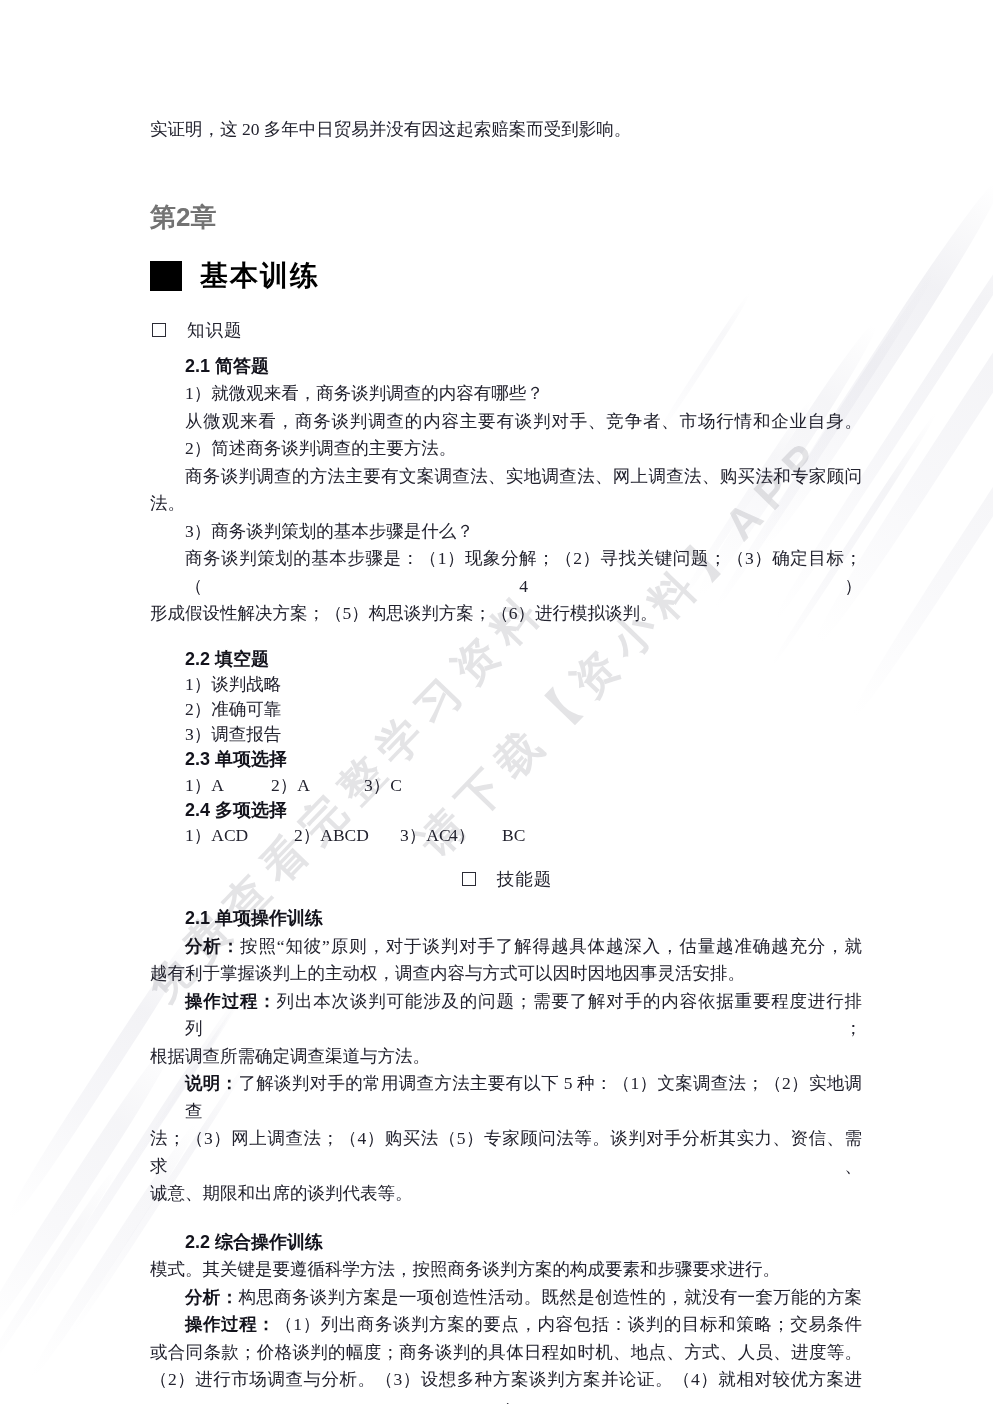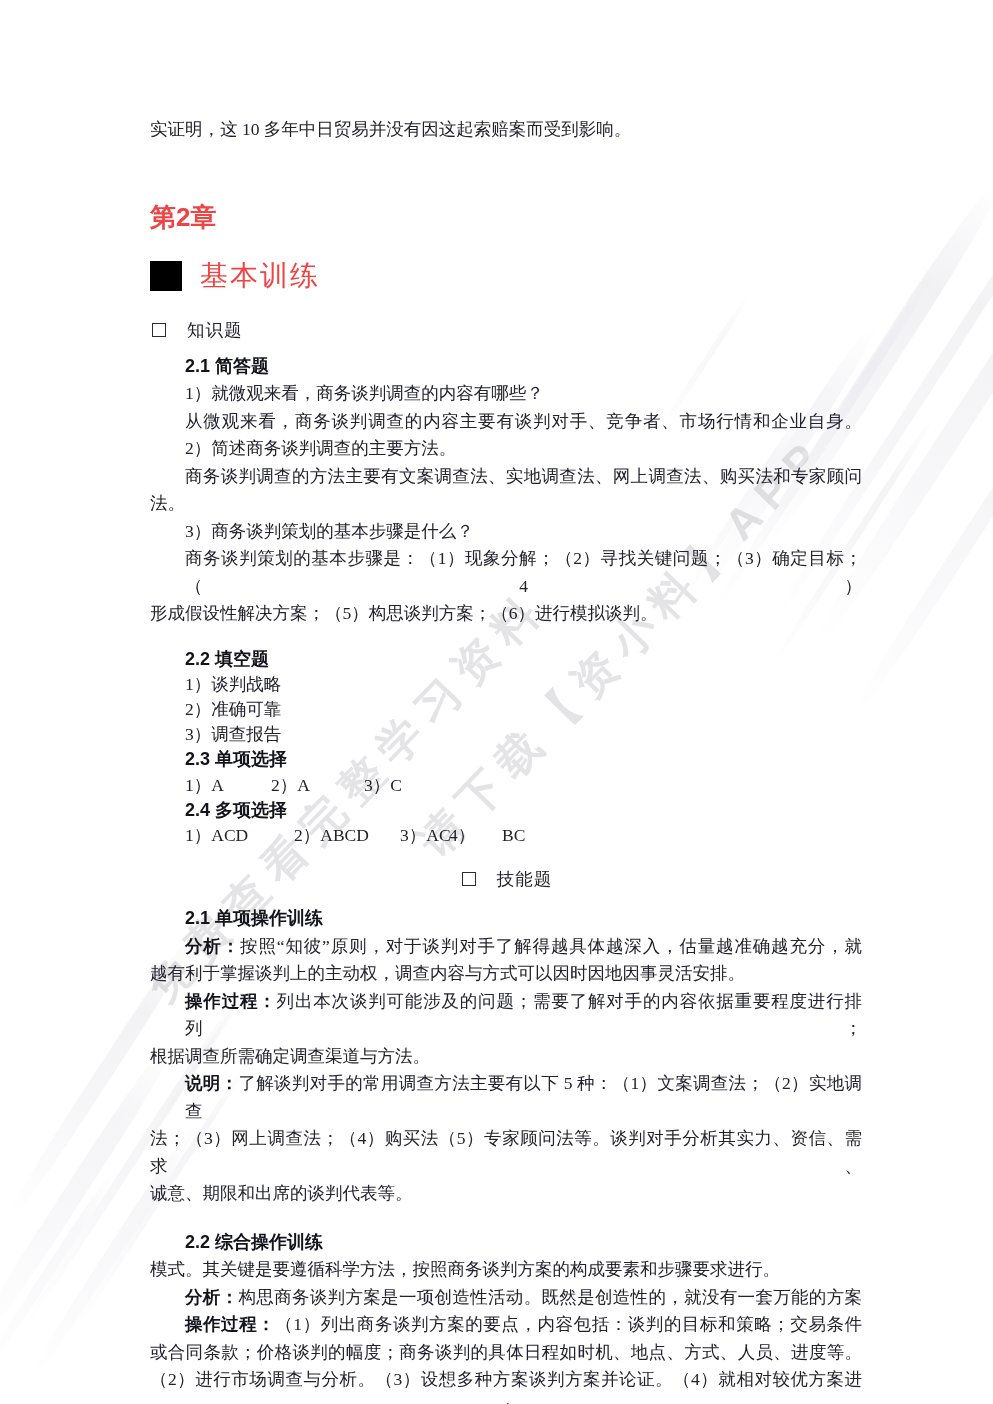--- a/index.html
+++ b/index.html
@@ -34,27 +34,27 @@
   .line.hg{margin-top:21px;}
   .line.j{text-align:justify;text-align-last:justify;}
   .line b{font-family:"Liberation Sans","DejaVu Sans",sans-serif;font-weight:700;color:#13131c;font-size:17.5px;}
   .choices .line{line-height:25.2px;}
   .ansrow{position:relative;height:25.2px;}
   .ans{position:absolute;top:0;}
 
   #intro{margin-top:116px;}
   #chapter{
     margin-top:56px;line-height:34px;font-size:26px;font-weight:700;
-    font-family:"Liberation Sans","DejaVu Sans",sans-serif;color:#ef4444;
+    font-family:"Liberation Sans","DejaVu Sans",sans-serif;color:#737373;
   }
   #main-title{margin-top:22px;height:40px;display:flex;align-items:center;}
   #main-title .sq{width:32px;height:30px;background:#000;margin-right:18px;flex:0 0 auto;}
   #main-title .t{
-    font-family:"Liberation Sans","DejaVu Sans",sans-serif;font-weight:400;
-    font-size:28px;color:#ef4444;letter-spacing:2px;
+    font-family:"Liberation Sans","DejaVu Sans",sans-serif;font-weight:700;
+    font-size:28px;color:#000000;letter-spacing:2px;
   }
   .boxrow{display:flex;align-items:center;height:28px;}
   .boxrow .box{
     width:14px;height:14px;border:1.6px solid #2b2b35;margin:0 21px 0 2px;flex:0 0 auto;
     box-sizing:border-box;
   }
   .boxrow .lbl{font-size:17.5px;letter-spacing:1px;}
   #knowledge-label{margin-top:20px;}
   #skills-label{margin-top:17px;justify-content:center;}
   #knowledge{margin-top:9px;}
@@ -83,21 +83,21 @@
     <div class="s" style="left:158px;top:1030px;width:7px;height:330px;opacity:.4"></div>
     <div class="s" style="left:108px;top:1100px;width:13px;height:300px;opacity:.35"></div>
     <div class="s" style="left:45px;top:1150px;width:10px;height:240px;opacity:.3"></div>
     <div class="s" style="left:185px;top:980px;width:5px;height:200px;opacity:.3"></div>
   </div>
 
   <div class="wm" id="wm1">免费查看完整学习资料</div>
   <div class="wm" id="wm2">请下载【资小料】APP</div>
 
   <div class="content">
-    <div class="line" id="intro">实证明，这 10 多年中日贸易并没有因这起索赔案而受到影响。</div>
+    <div class="line" id="intro">实证明，这 20 多年中日贸易并没有因这起索赔案而受到影响。</div>
 
     <div id="chapter">第2章</div>
 
     <div id="main-title">
       <span class="sq"></span>
       <span class="t">基本训练</span>
     </div>
 
     <div class="boxrow" id="knowledge-label">
       <span class="box"></span>

